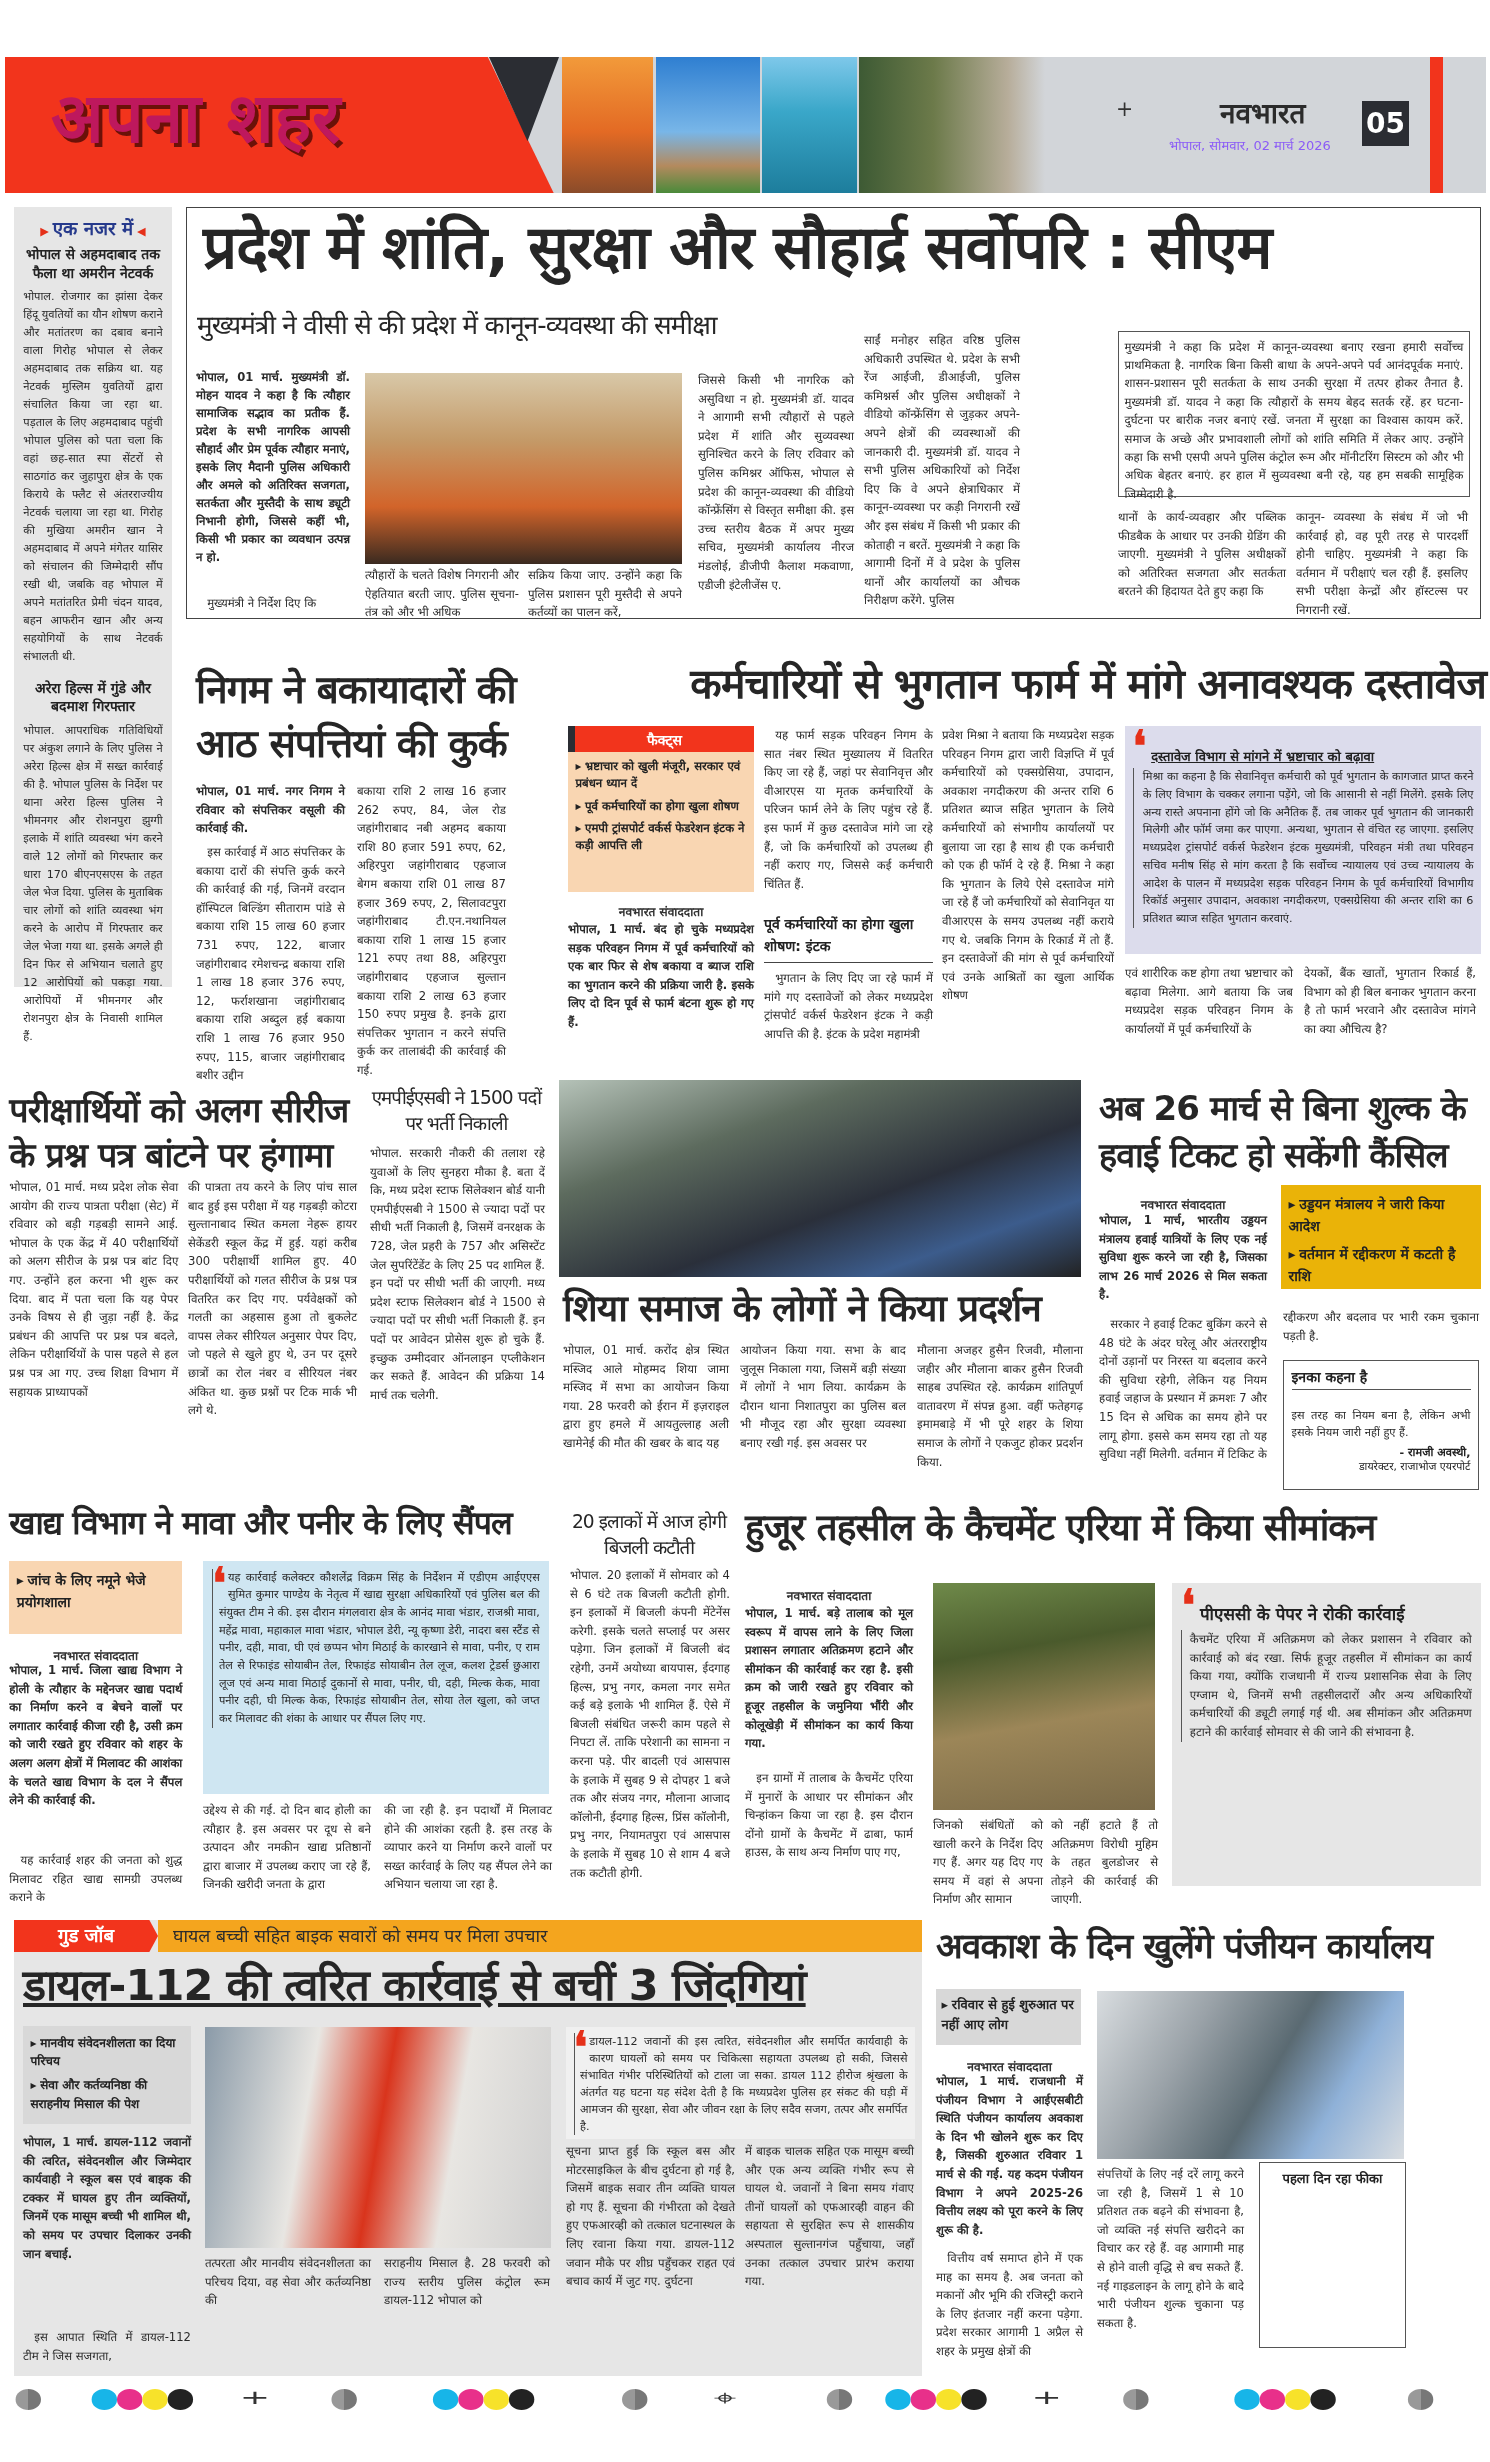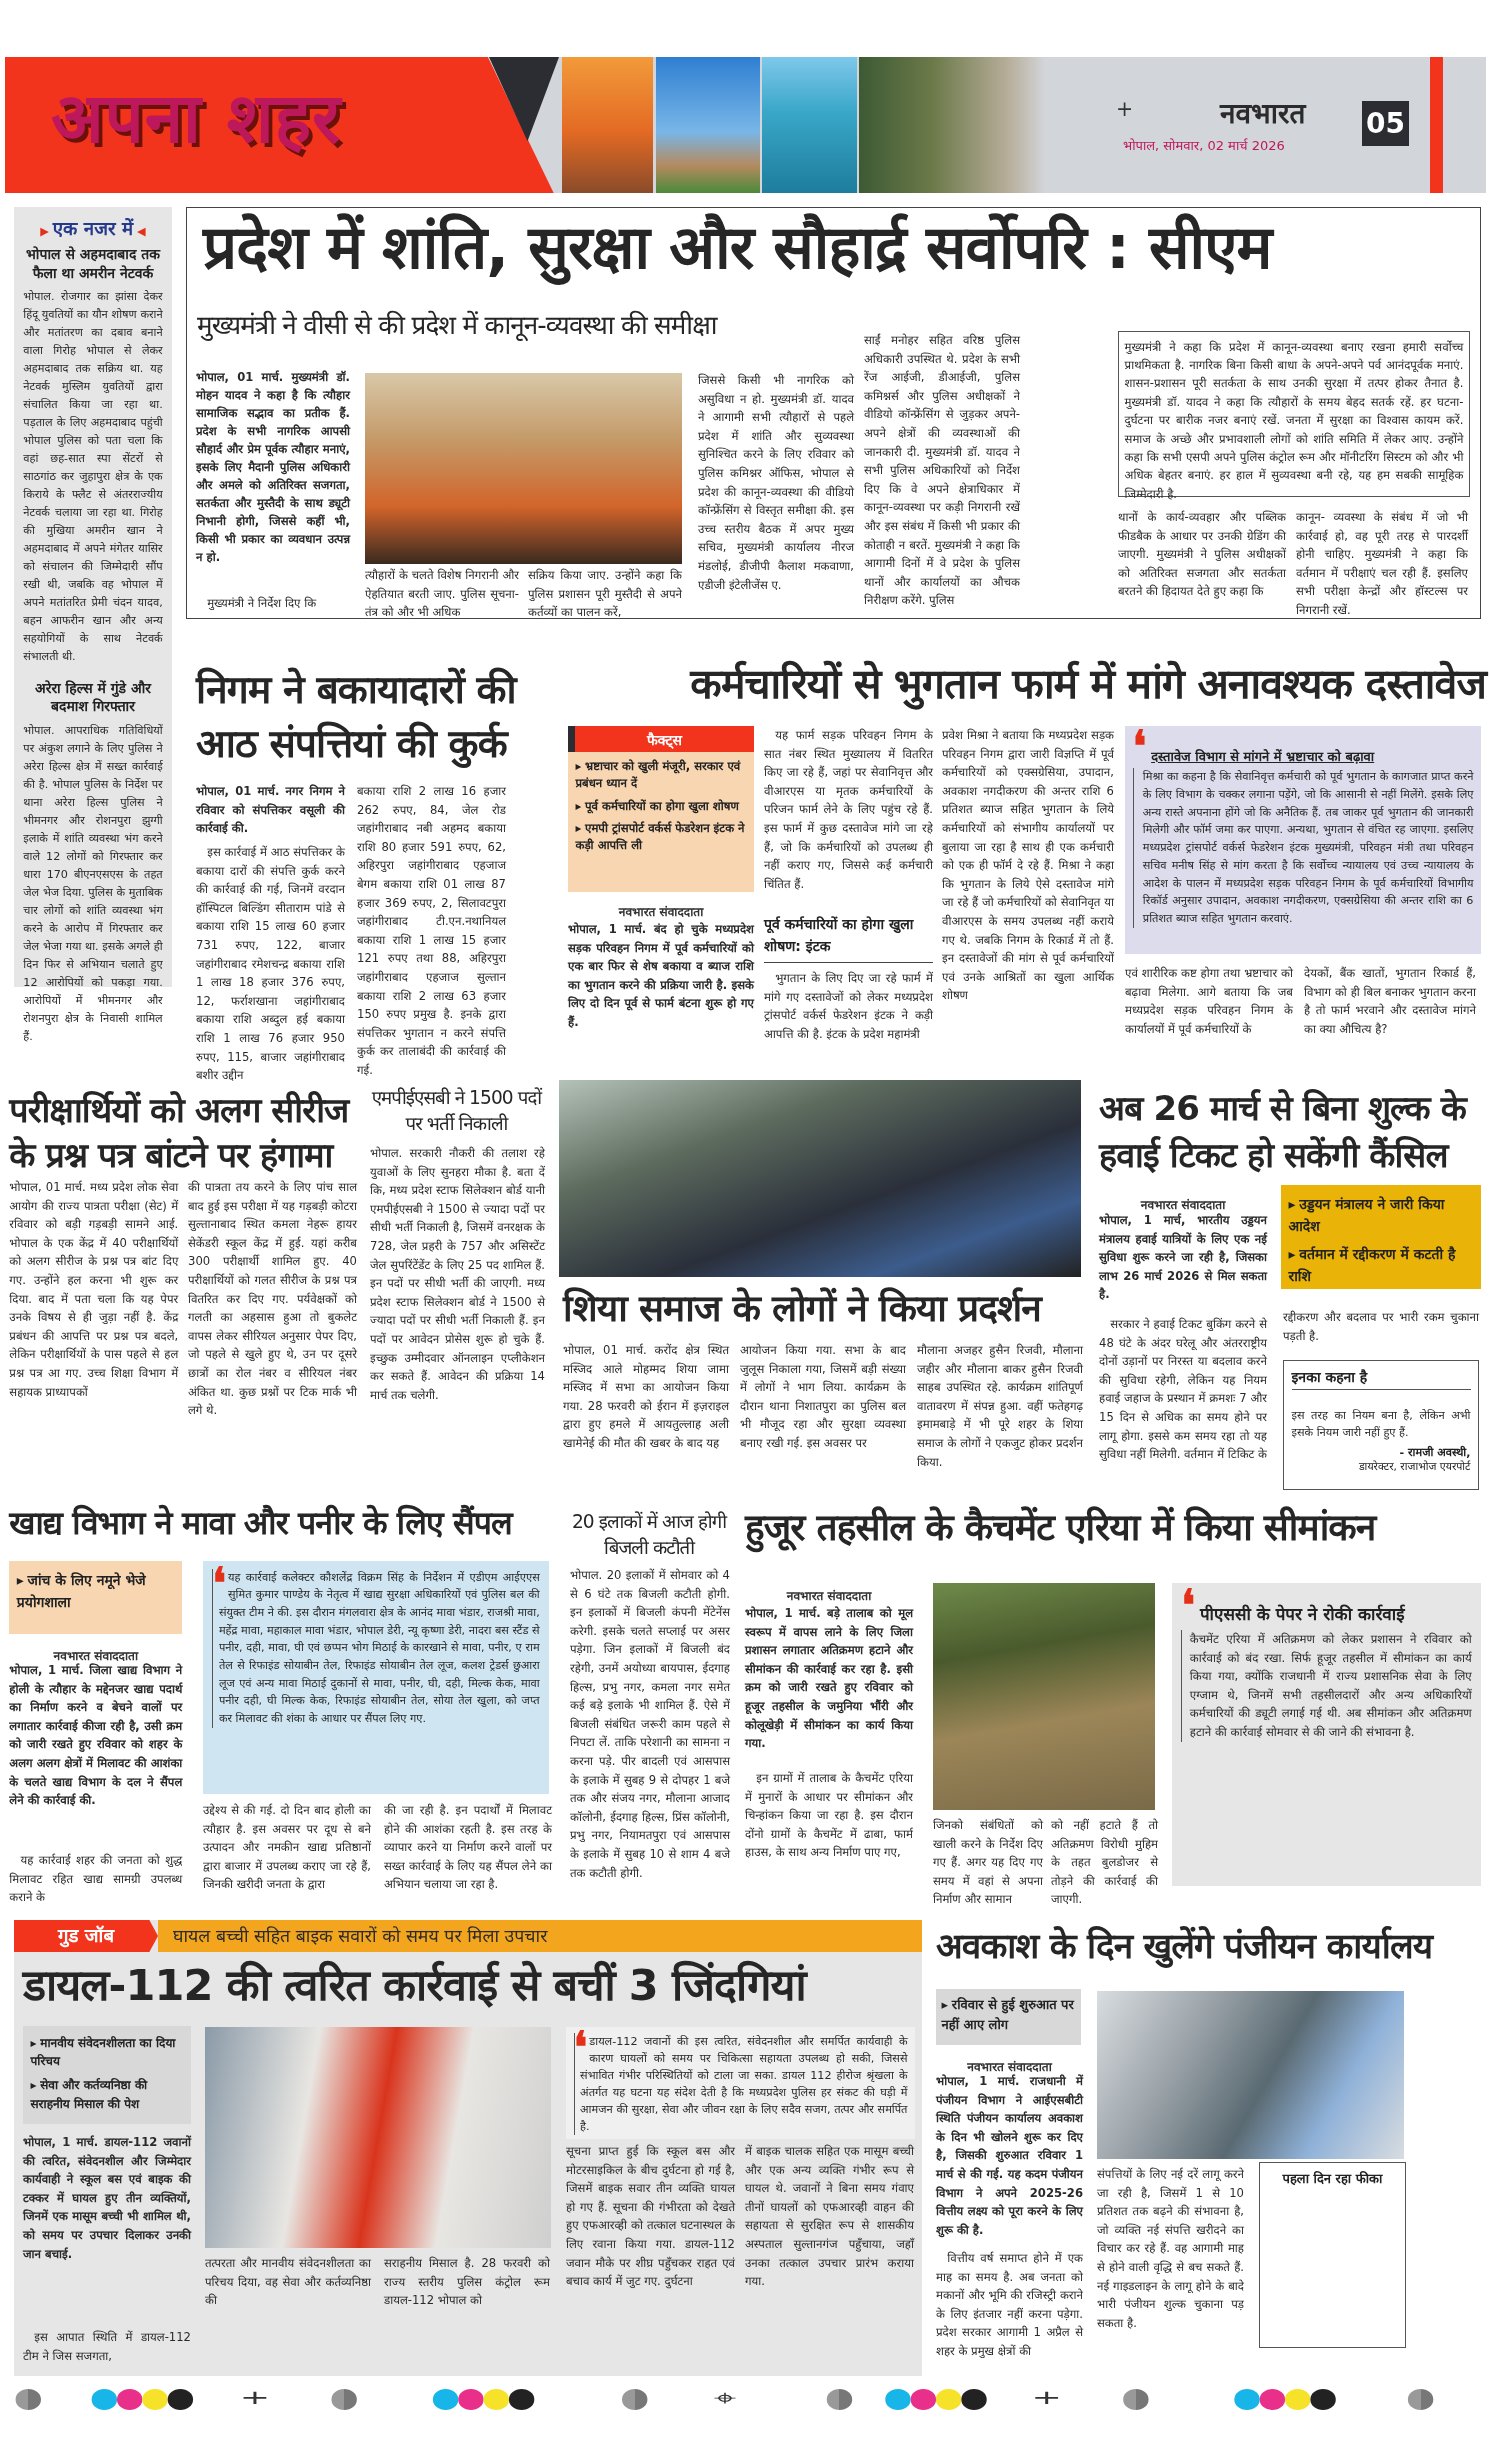--- a/index.html
+++ b/index.html
@@ -59,21 +59,21 @@
 <div class="abs" style="left:4.7px;top:57px;width:549px;height:136px;background:#f2341c;clip-path:polygon(0 0,88% 0,100% 100%,0 100%);"></div>
 <div class="abs" style="left:489px;top:57px;width:70px;height:136px;background:#2b2d33;clip-path:polygon(0 0,100% 0,55% 62%);"></div>
 <div class="abs" style="left:51px;top:84px;font-size:69px;font-weight:bold;color:#be185d;text-shadow:3.7px 3.7px 0 #6b1108;letter-spacing:0.9px;line-height:1;">अपना शहर</div>
 <div class="abs" style="left:562px;top:57px;width:91px;height:136px;background:linear-gradient(180deg,#f29a3a,#e36a24 55%,#8a4b2a);"></div>
 <div class="abs" style="left:656px;top:57px;width:104px;height:136px;background:linear-gradient(180deg,#2f7fd1,#78b6e8 55%,#b48a5e 80%,#4a8a3a);"></div>
 <div class="abs" style="left:762px;top:57px;width:95px;height:136px;background:linear-gradient(180deg,#7ec8ea,#3aa7c9 40%,#1d7d9c);"></div>
 <div class="abs" style="left:859px;top:57px;width:186px;height:136px;background:linear-gradient(90deg,#3d5a34,#6c7a4a 40%,#b7ad9a 80%,#d2d5d9);"></div>
 <div class="abs" style="left:1116px;top:97px;font-size:20.5px;color:#333;">+</div>
 <div class="abs" style="left:1220px;top:93px;font-size:28px;font-weight:bold;color:#2b2b2b;font-family:'DejaVu Serif',serif;">नवभारत</div>
 <div class="abs" style="left:1362px;top:101px;width:47px;height:45px;background:#2b2d33;color:#fff;font-size:28px;font-weight:bold;text-align:center;line-height:45px;">05</div>
-<div class="abs" style="left:1123px;top:136px;font-size:13px;color:#be185d;">भोपाल, सोमवार, 02 मार्च 2026</div>
+<div class="abs" style="left:1169px;top:136px;font-size:13px;color:#8b5cf6;">भोपाल, सोमवार, 02 मार्च 2026</div>
 <div class="abs" style="left:1430px;top:57px;width:13px;height:136px;background:#f2341c;"></div>
 
 <div class="abs" style="left:14px;top:207px;width:158px;height:780px;background:#e6e6e6;padding:7.5px 9.3px;">
   <div style="text-align:center;font-size:18.6px;font-weight:bold;color:#263a8c;"><span style="color:#e53019;font-size:11.2px">▶ </span><span>एक नजर में</span><span style="color:#e53019;font-size:11.2px"> ◀</span></div>
   <div style="text-align:center;font-size:14px;font-weight:bold;margin:5.6px 0;line-height:18.6px">भोपाल से अहमदाबाद तक फैला था अमरीन नेटवर्क</div>
   <p class="t" style="font-size:11.2px;line-height:18px">भोपाल. रोजगार का झांसा देकर हिंदू युवतियों का यौन शोषण कराने और मतांतरण का दबाव बनाने वाला गिरोह भोपाल से लेकर अहमदाबाद तक सक्रिय था. यह नेटवर्क मुस्लिम युवतियों द्वारा संचालित किया जा रहा था. पड़ताल के लिए अहमदाबाद पहुंची भोपाल पुलिस को पता चला कि वहां छह-सात स्पा सेंटरों से साठगांठ कर जुहापुरा क्षेत्र के एक किराये के फ्लैट से अंतरराज्यीय नेटवर्क चलाया जा रहा था. गिरोह की मुखिया अमरीन खान ने अहमदाबाद में अपने मंगेतर यासिर को संचालन की जिम्मेदारी सौंप रखी थी, जबकि वह भोपाल में अपने मतांतरित प्रेमी चंदन यादव, बहन आफरीन खान और अन्य सहयोगियों के साथ नेटवर्क संभालती थी.</p>
   <div style="text-align:center;font-size:14px;font-weight:bold;margin:13px 0 5.6px;line-height:18.6px">अरेरा हिल्स में गुंडे और बदमाश गिरफ्तार</div>
   <p class="t" style="font-size:11.2px;line-height:18px">भोपाल. आपराधिक गतिविधियों पर अंकुश लगाने के लिए पुलिस ने अरेरा हिल्स क्षेत्र में सख्त कार्रवाई की है. भोपाल पुलिस के निर्देश पर थाना अरेरा हिल्स पुलिस ने भीमनगर और रोशनपुरा झुग्गी इलाके में शांति व्यवस्था भंग करने वाले 12 लोगों को गिरफ्तार कर धारा 170 बीएनएसएस के तहत जेल भेज दिया. पुलिस के मुताबिक चार लोगों को शांति व्यवस्था भंग करने के आरोप में गिरफ्तार कर जेल भेजा गया था. इसके अगले ही दिन फिर से अभियान चलाते हुए 12 आरोपियों को पकड़ा गया. आरोपियों में भीमनगर और रोशनपुरा क्षेत्र के निवासी शामिल हैं.</p>
 </div>
 
@@ -176,21 +176,21 @@
 <p class="abs t" style="left:1051px;top:1816px;width:107px">को नहीं हटाते हैं तो अतिक्रमण विरोधी मुहिम के तहत बुलडोजर से तोड़ने की कार्रवाई की जाएगी.</p>
 <div class="abs" style="left:1172px;top:1583px;width:309px;height:303px;background:#e6e6e6;padding:7.5px 9.3px;">
   <span class="quote-mark">❛</span>
   <span style="font-weight:bold;font-size:17px;color:#222">पीएससी के पेपर ने रोकी कार्रवाई</span>
   <p class="t" style="margin-top:5.6px;border-left:1.4px solid #555;padding-left:7.5px;font-size:11.6px;line-height:18.6px">कैचमेंट एरिया में अतिक्रमण को लेकर प्रशासन ने रविवार को कार्रवाई को बंद रखा. सिर्फ हूजूर तहसील में सीमांकन का कार्य किया गया, क्योंकि राजधानी में राज्य प्रशासनिक सेवा के लिए एग्जाम थे, जिनमें सभी तहसीलदारों और अन्य अधिकारियों कर्मचारियों की ड्यूटी लगाई गई थी. अब सीमांकन और अतिक्रमण हटाने की कार्रवाई सोमवार से की जाने की संभावना है.</p>
 </div>
 
 <div class="abs" style="left:14px;top:1920px;width:908px;height:456px;background:#e6e6e6;"></div>
 <div class="abs" style="left:14px;top:1920px;width:144px;height:32px;background:#f2341c;color:#fff;font-weight:bold;font-size:18.6px;text-align:center;line-height:32px;clip-path:polygon(0 0,94% 0,100% 50%,94% 100%,0 100%);">गुड जॉब</div>
 <div class="abs" style="left:158px;top:1920px;width:764px;height:32px;background:#f4a51e;color:#2b2b2b;font-size:17.7px;line-height:32px;padding-left:15px;">घायल बच्ची सहित बाइक सवारों को समय पर मिला उपचार</div>
-<div class="abs hl" style="left:23px;top:1963px;width:894px;font-size:43px;white-space:nowrap;">डायल-112 की त्वरित कार्रवाई से बचीं 3 जिंदगियां</div>
+<div class="abs hl" style="left:23px;top:1963px;width:894px;font-size:43px;white-space:nowrap;text-decoration:underline;">डायल-112 की त्वरित कार्रवाई से बचीं 3 जिंदगियां</div>
 <div class="abs" style="left:23px;top:2026px;width:168px;height:98px;background:#d8d8d8;padding:7.5px;">
   <div class="bul" style="font-size:12px;line-height:18.6px;margin-bottom:5.6px">मानवीय संवेदनशीलता का दिया परिचय</div>
   <div class="bul" style="font-size:12px;line-height:18.6px">सेवा और कर्तव्यनिष्ठा की सराहनीय मिसाल की पेश</div>
 </div>
 <p class="abs t" style="left:23px;top:2133px;width:168px;font-weight:bold">भोपाल, 1 मार्च. डायल-112 जवानों की त्वरित, संवेदनशील और जिम्मेदार कार्यवाही ने स्कूल बस एवं बाइक की टक्कर में घायल हुए तीन व्यक्तियों, जिनमें एक मासूम बच्ची भी शामिल थी, को समय पर उपचार दिलाकर उनकी जान बचाई.</p>
 <p class="abs t" style="left:23px;top:2328px;width:168px;text-indent:11.2px">इस आपात स्थिति में डायल-112 टीम ने जिस सजगता,</p>
 <div class="abs" style="left:205px;top:2027px;width:346px;height:221px;background:linear-gradient(100deg,#8a9aa8,#e8e6e2 30%,#d9341c 50%,#e8e6e2 70%,#cfcfcf);"></div>
 <p class="abs t" style="left:205px;top:2254px;width:166px">तत्परता और मानवीय संवेदनशीलता का परिचय दिया, वह सेवा और कर्तव्यनिष्ठा की</p>
 <p class="abs t" style="left:384px;top:2254px;width:166px">सराहनीय मिसाल है. 28 फरवरी को राज्य स्तरीय पुलिस कंट्रोल रूम डायल-112 भोपाल को</p>
 <div class="abs" style="left:566px;top:2027px;width:349px;height:112px;background:#f0f0f0;padding:5.6px 7.5px;">

